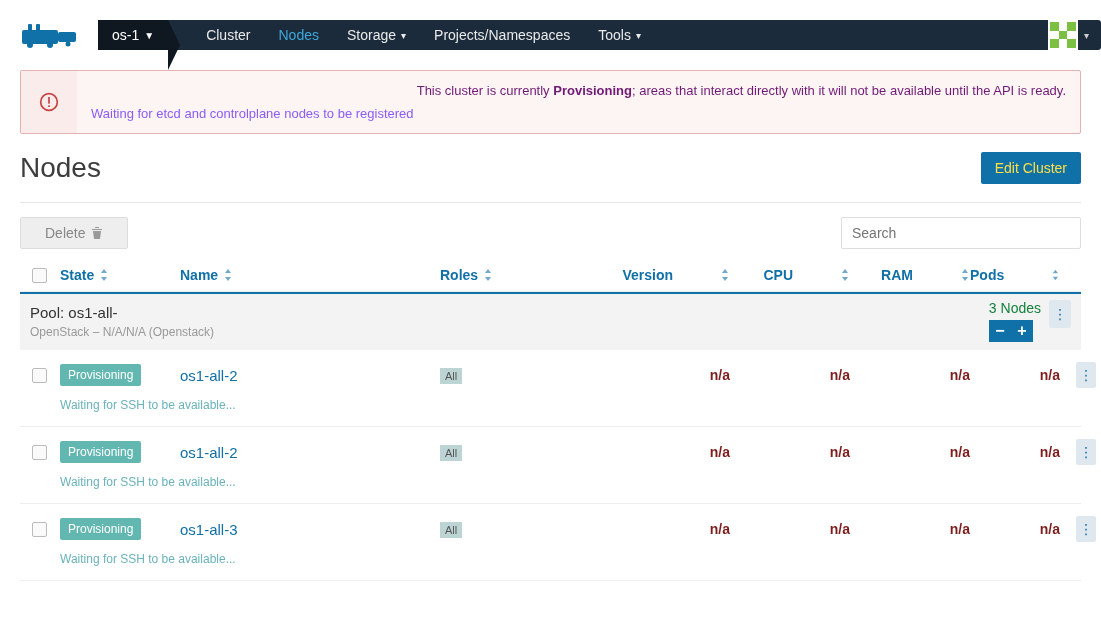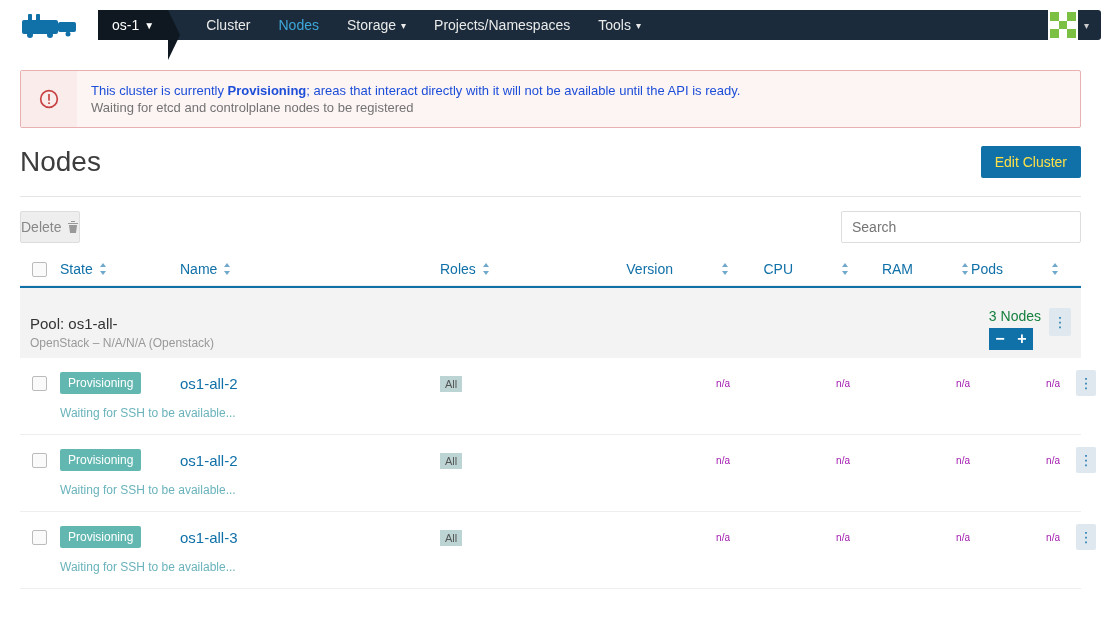--- a/index.html
+++ b/index.html
@@ -1,76 +1,76 @@
 <!DOCTYPE html>
 <html><head>
 <meta charset="utf-8">
 <style>
 * { box-sizing: border-box; margin: 0; padding: 0; }
 body { font-family: -apple-system, BlinkMacSystemFont, "Segoe UI", Helvetica, Arial, sans-serif; background: #fff; color: #444; font-size: 14px; }
 
-.topbar { display: flex; align-items: center; height: 50px; padding-left: 20px; }
+.topbar { display: flex; align-items: flex-end; height: 50px; padding-left: 20px; }
 .logo { display: flex; align-items: center; padding-right: 18px; }
 .logo svg { width: 60px; height: 30px; }
 .navbar { flex: 1; background: #1b2b3b; display: flex; align-items: stretch; color: #fff; border-radius: 3px; }
 .nav-cluster { background: #0f1820; display: flex; align-items: center; padding: 0 14px; font-size: 14px; position: relative; }
 .nav-cluster::after { content: ''; position: absolute; right: -12px; top: 0; bottom: 0; width: 0; height: 0; border-top: 25px solid transparent; border-bottom: 25px solid transparent; border-left: 12px solid #0f1820; }
 .nav-items { display: flex; align-items: center; gap: 0; margin-left: 24px; }
 .nav-item { padding: 0 14px; display: flex; align-items: center; height: 100%; color: #eaeaea; cursor: pointer; font-size: 14px; }
 .nav-item.active { color: #3ea8da; }
 .nav-caret { margin-left: 5px; font-size: 10px; }
 .nav-right { margin-left: auto; display: flex; align-items: center; padding: 0 12px; }
 .avatar { width: 30px; height: 30px; background: #7bc043; border: 2px solid #fff; display: grid; grid-template: repeat(3,1fr)/repeat(3,1fr); }
 .avatar > div { background: #fff; }
 .avatar > div:nth-child(1),.avatar > div:nth-child(3),.avatar > div:nth-child(5),.avatar > div:nth-child(7),.avatar > div:nth-child(9){background:#7bc043;}
 
 .main { padding: 20px; }
 
 .alert { border: 1px solid #e8b0b0; background: #fdf4f4; border-radius: 2px; display: flex; padding: 0; margin-bottom: 18px; }
 .alert-icon { width: 56px; display: flex; align-items: center; justify-content: center; background: #fbecec; }
 .alert-icon svg { width: 20px; height: 20px; }
 .alert-body { padding: 12px 14px; flex: 1; }
-.alert-line1 { color: #1d4ed8; font-size: 13px; margin-bottom: 2px; }
+.alert-line1 { color: #701a75; font-size: 13px; margin-bottom: 8px; text-align: right; }
 .alert-line1 strong { font-weight: 700; }
-.alert-line2 { color: #737373; font-size: 13px; }
+.alert-line2 { color: #8b5cf6; font-size: 13px; }
 
 .page-head { display: flex; align-items: center; margin-bottom: 18px; }
 .page-title { font-size: 28px; font-weight: 400; color: #3d3d3d; }
 .btn-primary { margin-left: auto; background: #1070a8; color: #fde047; border: none; padding: 8px 14px; font-size: 14px; border-radius: 2px; cursor: pointer; }
 
 .hr { border: none; border-top: 1px solid #e5e5e5; margin-bottom: 14px; }
 
 .toolbar { display: flex; align-items: center; margin-bottom: 10px; }
-.btn-delete { background: #eee; border: 1px solid #ddd; color: #888; padding: 7px 0; font-size: 14px; border-radius: 2px; display: flex; align-items: center; gap: 6px; cursor: pointer; }
+.btn-delete { background: #eee; border: 1px solid #ddd; color: #888; padding: 7px 24px; font-size: 14px; border-radius: 2px; display: flex; align-items: center; gap: 6px; cursor: pointer; }
 .search { margin-left: auto; border: 1px solid #ddd; padding: 7px 10px; font-size: 14px; width: 240px; border-radius: 2px; }
 
 .tbl { width: 100%; }
 .tbl-head { display: grid; grid-template-columns: 36px 120px 260px 130px 160px 120px 120px 90px 36px; align-items: center; padding: 8px 4px; border-bottom: 1px solid #eee; }
-.th { color: #1070a8; font-size: 14px; display: flex; align-items: center; gap: 5px; cursor: pointer; }
+.th { color: #1070a8; font-size: 14px; display: flex; align-items: center; gap: 5px; cursor: pointer; font-weight: bold; }
 .th.r { justify-content: flex-end; gap: 47px; }
 .sort-ic { width: 10px; height: 12px; opacity: 0.6; }
 .cb { width: 15px; height: 15px; border: 1px solid #bbb; border-radius: 2px; background: #fafafa; cursor: pointer; margin-left: 8px; }
 
-.pool-row { background: #f3f3f3; border-top: 2px solid #1070a8; padding: 20px 10px 8px 10px; display: flex; align-items: flex-end; }
+.pool-row { background: #f3f3f3; border-top: 2px solid #1070a8; padding: 6px 10px 8px 10px; display: flex; align-items: center; }
 .pool-left { flex: 1; }
 .pool-title { font-size: 15px; color: #333; }
 .pool-sub { font-size: 12px; color: #999; margin-top: 4px; }
 .pool-right { text-align: right; }
 .pool-count { font-size: 14px; color: #15803d; margin-bottom: 4px; }
 .pool-ctrls { display: flex; gap: 0; }
 .pool-btn { width: 22px; height: 22px; background: #1070a8; color: #fff; display: flex; align-items: center; justify-content: center; font-weight: bold; cursor: pointer; font-size: 16px; }
 .kebab { width: 22px; height: 28px; background: #dfe8ef; display: flex; align-items: center; justify-content: center; cursor: pointer; margin-left: 8px; border-radius: 2px; color: #1070a8; }
 .pool-flex { display: flex; align-items: flex-start; }
 
 .node-row { border-bottom: 1px solid #eee; padding: 12px 4px 14px; }
 .node-main { display: grid; grid-template-columns: 36px 120px 260px 130px 160px 120px 120px 90px 36px; align-items: center; }
 .badge-prov { background: #62b8b1; color: #fff; padding: 4px 8px; font-size: 12px; border-radius: 2px; display: inline-block; }
 .node-name { color: #1070a8; font-size: 15px; }
 .badge-role { background: #bcd4d3; color: #555; font-size: 11px; padding: 2px 5px; border-radius: 0; }
-.na { color: #a21caf; font-size: 10px; text-align: right; }
+.na { color: #7f1d1d; font-size: 14px; text-align: right; font-weight: bold; }
 .node-sub { color: #6ab3bb; font-size: 12px; margin-left: 36px; margin-top: 10px; padding-left: 0; }
 
 .kebab-cell { display: flex; justify-content: flex-end; }
 .kebab2 { width: 20px; height: 26px; background: #dfe8ef; display: flex; align-items: center; justify-content: center; cursor: pointer; border-radius: 2px; color: #1070a8; font-size: 14px; }
 </style>
 </head>
 <body>
 
 <div class="topbar">
   <div class="logo">

